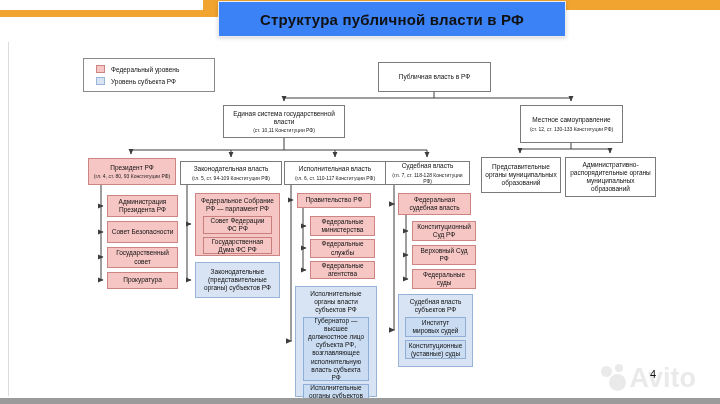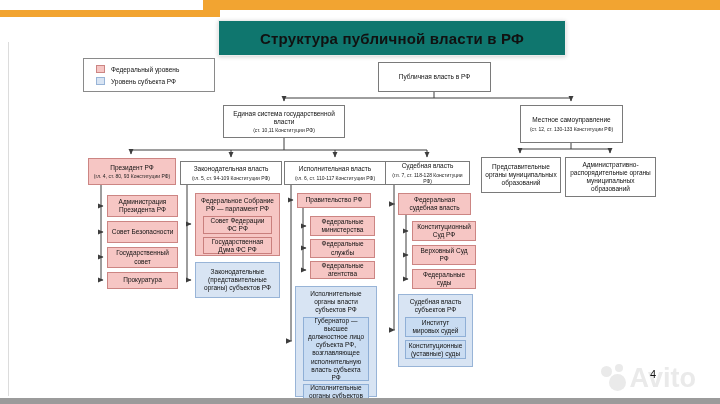--- a/index.html
+++ b/index.html
@@ -1,21 +1,21 @@
 <!DOCTYPE html>
 <html><head>
 <meta charset="utf-8">
 <style>
   html,body{margin:0;padding:0;background:#fff;}
   .slide{position:relative;width:720px;height:404px;background:#fff;overflow:hidden;
          font-family:"Liberation Sans",sans-serif;color:#111;}
   
   .ribbon-top{position:absolute;left:203px;top:0;width:517px;height:10px;background:#F2A431;}
   .ribbon-left{position:absolute;left:0;top:10px;width:220px;height:7px;background:#F2A431;}
-  .title-box{position:absolute;left:218px;top:20px;width:346px;height:34px;background:#0f766e;
+  .title-box{position:absolute;left:218px;top:1px;width:346px;height:34px;background:#3b82f6;
              border:1px solid #ececec;box-shadow:0 1px 4px rgba(0,0,0,.18);
              display:flex;align-items:center;justify-content:center;
              font-weight:bold;font-size:15px;letter-spacing:.2px;}
   
   .legend{position:absolute;left:83px;top:58px;width:132px;height:34px;background:#fff;
           border:1px solid #8a8a8a;display:flex;flex-direction:column;justify-content:center;
           gap:4px;padding:2px 0 2px 12px;box-sizing:border-box;}
   .legend-row{display:flex;align-items:center;gap:6px;font-size:6.5px;}
   .swatch{width:9px;height:8px;border:1px solid #999;box-sizing:border-box;}
   .sw-pink{background:#F6C6C4;border-color:#CC8583;}

